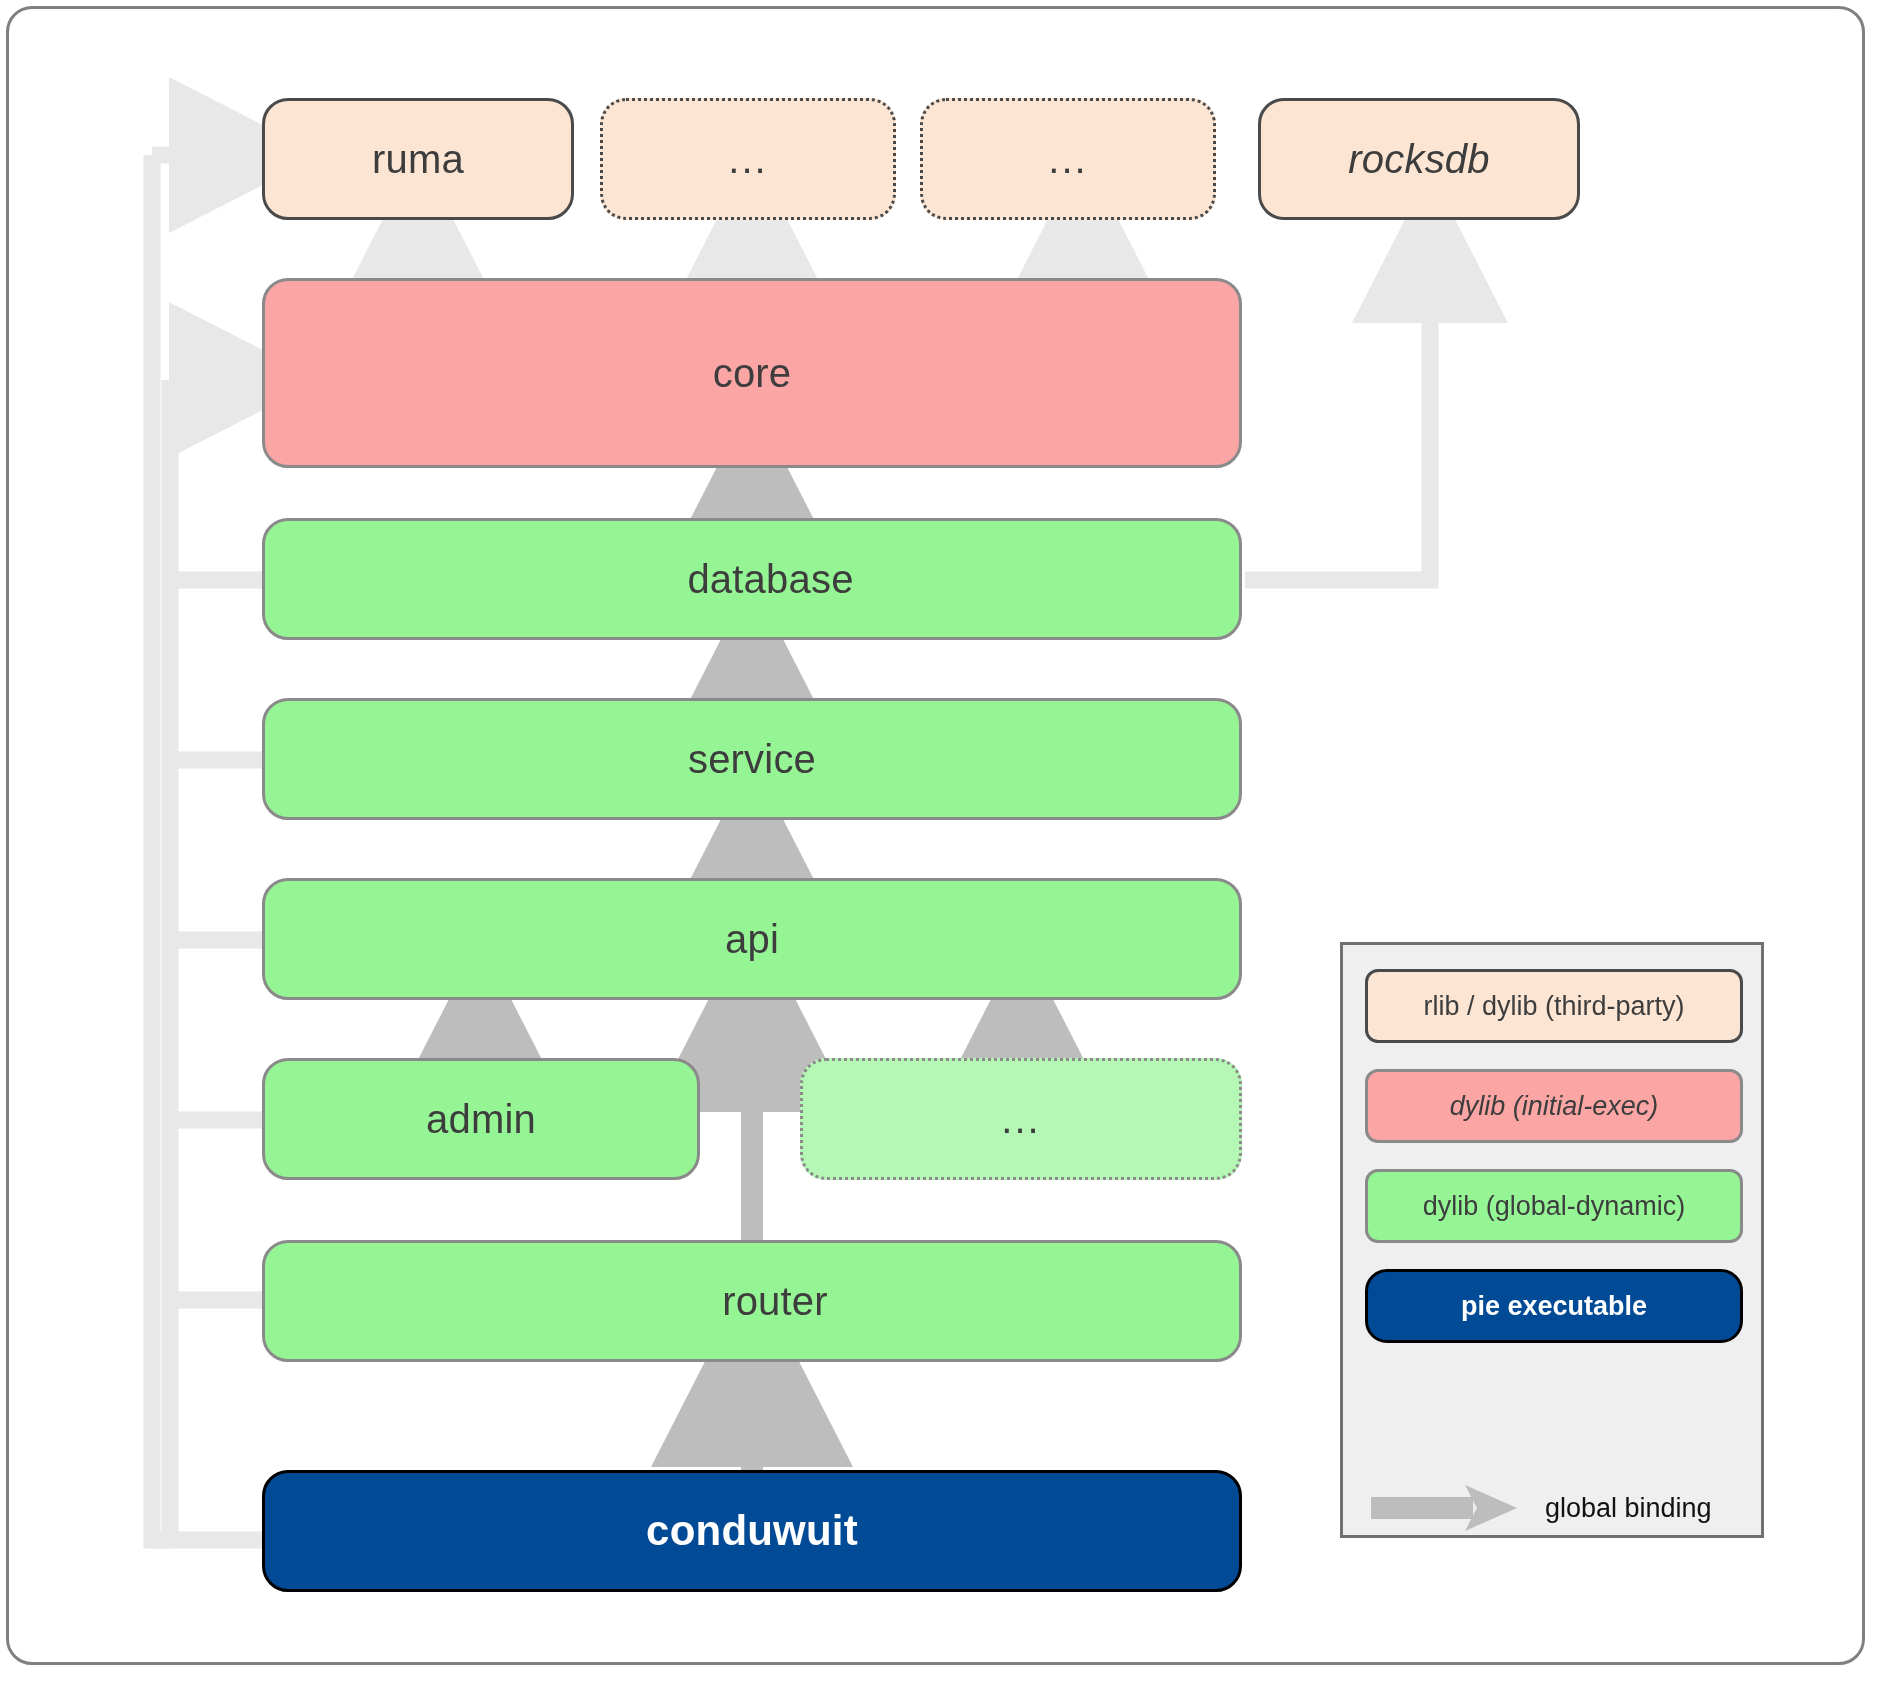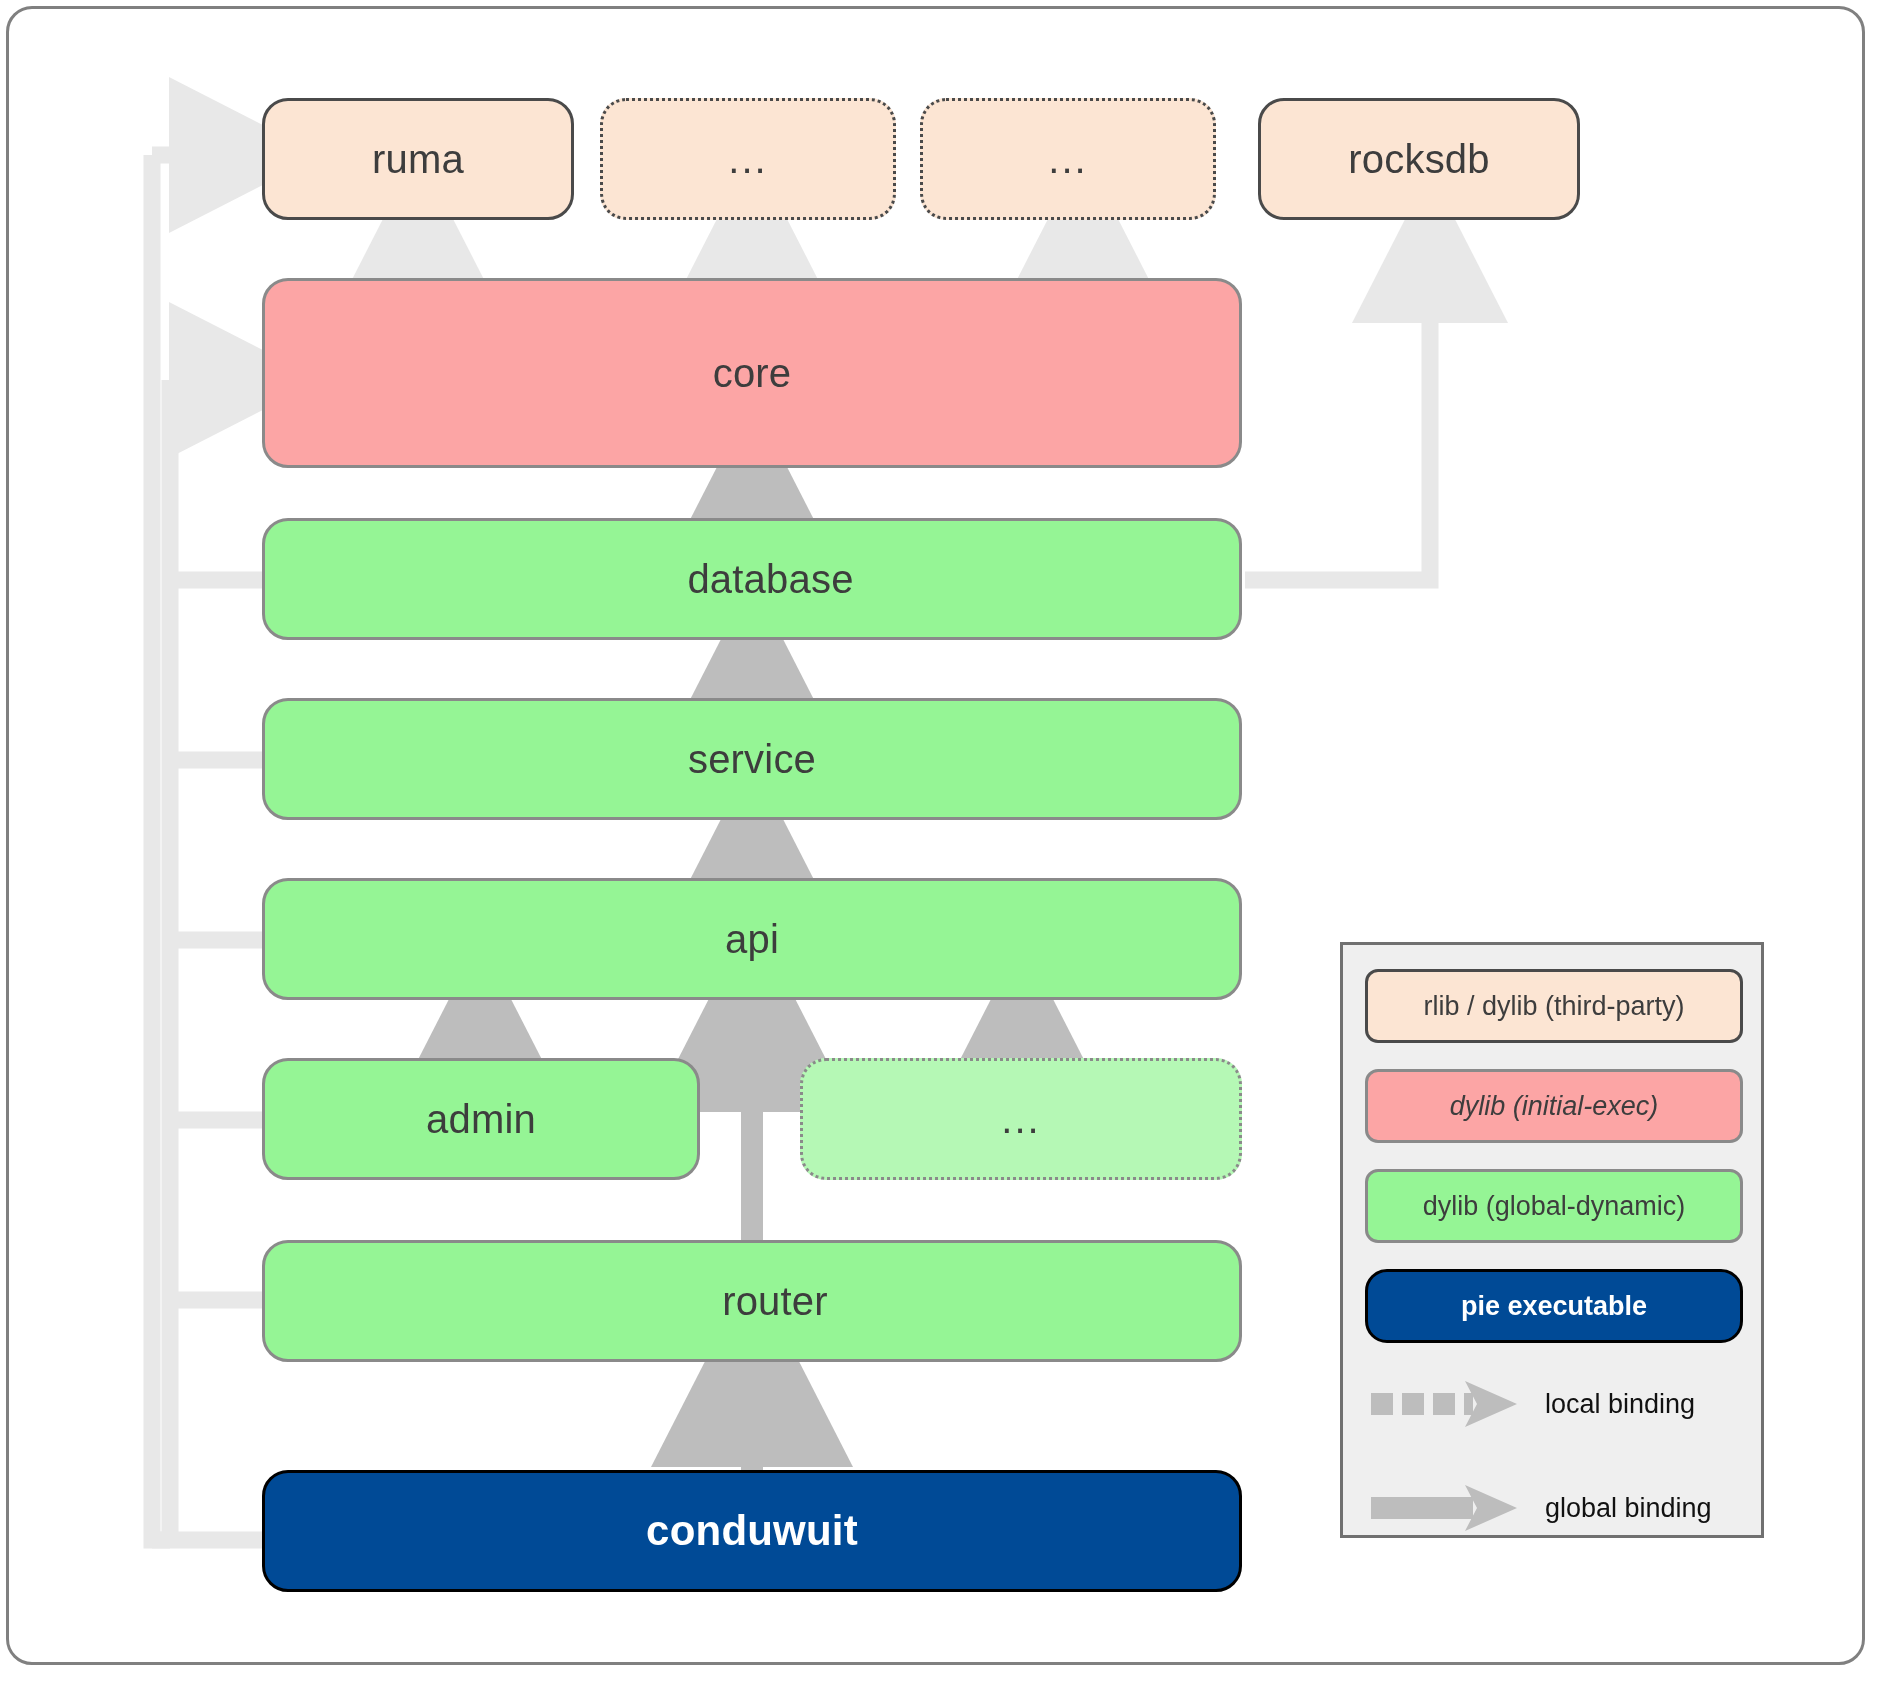--- a/index.html
+++ b/index.html
@@ -197,21 +197,21 @@
   </div>
 
   <div class="node n-third-dotted dots" style="left:600px; top:98px; width:296px; height:122px;">
     <span>...</span>
   </div>
 
   <div class="node n-third-dotted dots" style="left:920px; top:98px; width:296px; height:122px;">
     <span>...</span>
   </div>
 
-  <div class="node n-third" style="left:1258px; top:98px; width:322px; height:122px;">
+  <div class="node n-third" style="left:1258px; top:98px; width:322px; height:122px;font-style:italic;">
     <span>rocksdb</span>
   </div>
 
   <div class="node n-initial" style="left:262px; top:278px; width:980px; height:190px;">
     <span>core</span>
   </div>
 
   <div class="node n-global" style="left:262px; top:518px; width:980px; height:122px;padding-left:37px;">
     <span>database</span>
   </div>
@@ -251,27 +251,20 @@
     </div>
 
     <div class="legend-item lg3 n-global">
       <span>dylib (global-dynamic)</span>
     </div>
 
     <div class="legend-item lg4 n-pie">
       <span>pie executable</span>
     </div>
 
-    <div class="legend-row lr1">
-      <svg class="legend-glyph" viewBox="0 0 160 62">
-        <path d="M 6,31 L 108,31" stroke="#bdbdbd" stroke-width="22" fill="none" stroke-dasharray="22 9"></path>
-        <path d="M 100,8 L 152,31 L 100,54 L 112,31 z" fill="#bdbdbd"></path>
-      </svg>
-      <span class="legend-text">local binding</span>
-    </div>
 
     <div class="legend-row lr2">
       <svg class="legend-glyph" viewBox="0 0 160 62">
         <path d="M 6,31 L 108,31" stroke="#bdbdbd" stroke-width="22" fill="none"></path>
         <path d="M 100,8 L 152,31 L 100,54 L 112,31 z" fill="#bdbdbd"></path>
       </svg>
       <span class="legend-text">global binding</span>
     </div>
 
   </div>

